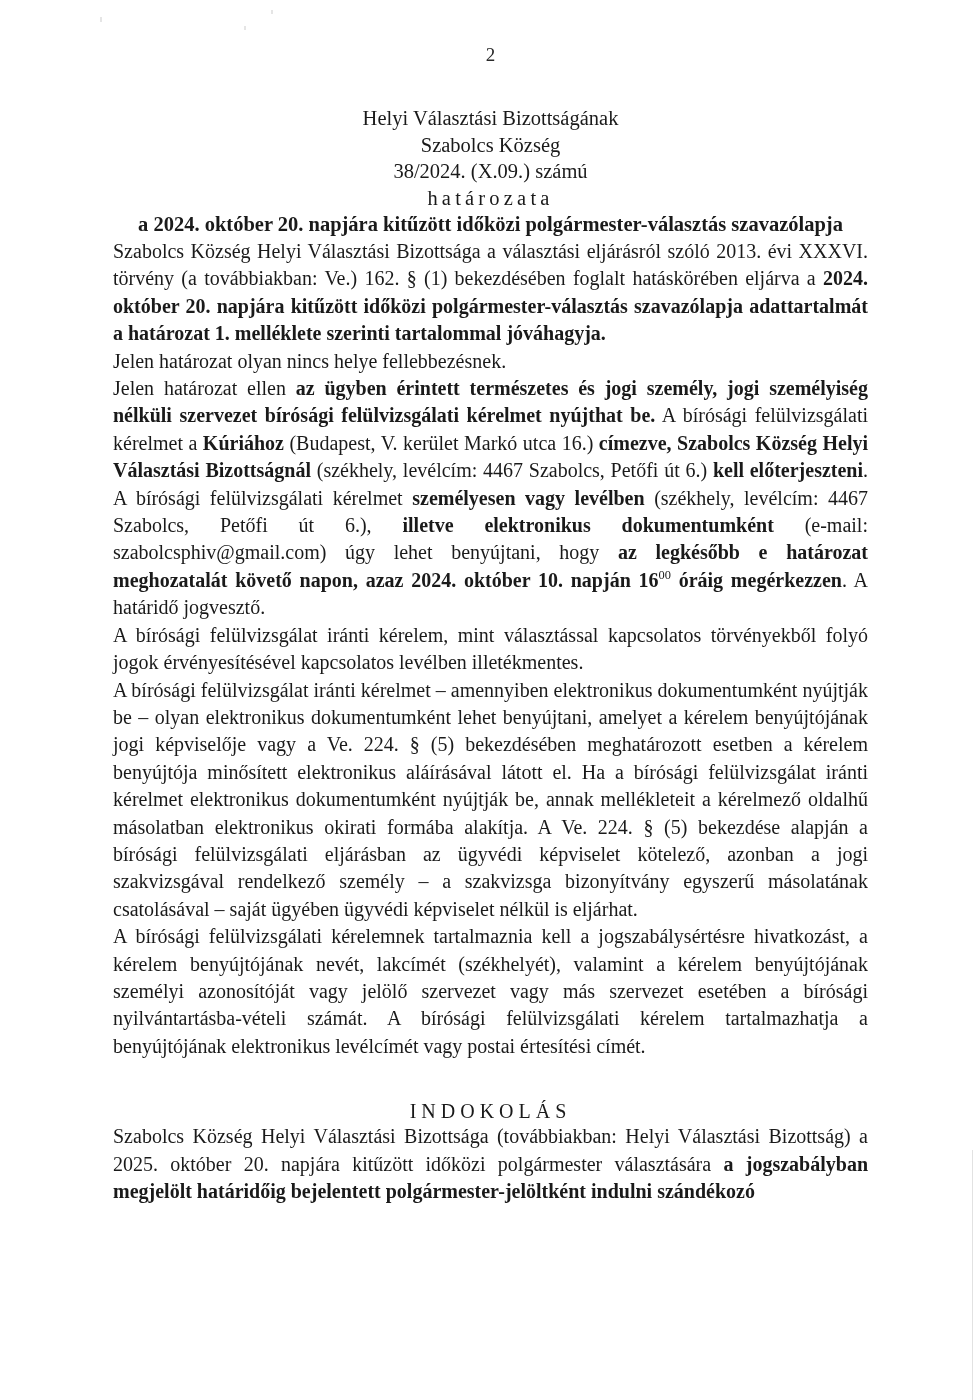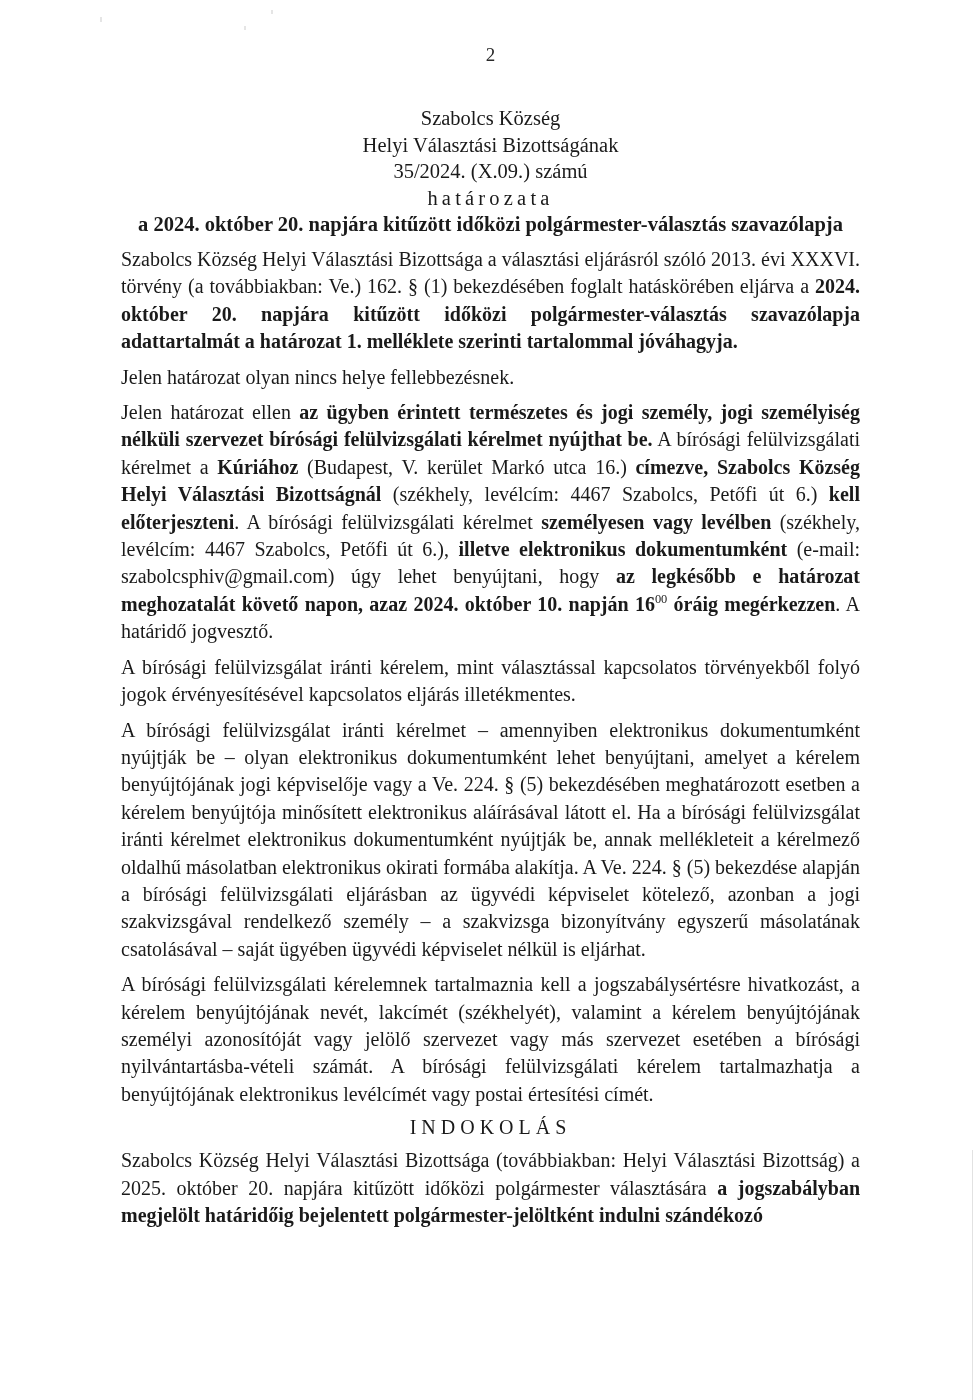--- a/index.html
+++ b/index.html
@@ -58,31 +58,32 @@
   .subject {
     text-align: center;
     font-weight: bold;
     font-size: 20.5px;
     line-height: 27px;
   }
   p.body {
     font-size: 20px;
     line-height: 27.4px;
     text-align: justify;
-    margin: 8px;
+    margin: 0;
     text-justify: inter-word;
   }
   .gap-lg { margin-top: 38px; }
   .gap-md { margin-top: 30px; }
   .gap-sm { margin-top: 26px; }
   b, strong { font-weight: bold; }
   .section-heading {
     text-align: center;
     font-size: 20px;
     letter-spacing: 5px;
+    margin-top: 40px;
     margin-bottom: 0;
     font-weight: normal;
   }
   sup {
     font-size: .62em;
     vertical-align: super;
     line-height: 0;
     font-weight: normal;
   }
 </style>
@@ -94,37 +95,37 @@
   <div class="speck" style="left:100px;top:17px;"></div>
   <div class="speck" style="left:271px;top:10px;height:4px;"></div>
   <div class="speck" style="left:244px;top:26px;height:4px;"></div>
   <div class="scan-edge"></div>
 
   <div class="content">
 
     <div class="page-number">2</div>
 
     <div class="title-block">
+      <div>Helyi Választási Bizottságának</div>
       <div>Szabolcs Község</div>
-      <div>Helyi Választási Bizottságának</div>
-      <div>35/2024. (X.09.) számú</div>
+      <div>38/2024. (X.09.) számú</div>
       <div class="spaced">határozata</div>
     </div>
 
     <div class="subject">
       <div>a 2024. október 20. napjára kitűzött időközi polgármester-választás szavazólapja</div>
     </div>
 
     <p class="body gap-lg"><span>Szabolcs Község Helyi Választási Bizottsága a választási eljárásról szóló 2013. évi XXXVI. törvény (a továbbiakban: Ve.) 162. § (1) bekezdésében foglalt hatáskörében eljárva a </span><b>2024. október 20. napjára kitűzött időközi polgármester-választás szavazólapja adattartalmát a határozat 1. melléklete szerinti tartalommal jóváhagyja.</b></p>
 
     <p class="body gap-md">Jelen határozat olyan nincs helye fellebbezésnek.</p>
 
     <p class="body gap-md"><span>Jelen határozat ellen </span><b>az ügyben érintett természetes és jogi személy, jogi személyiség nélküli szervezet bírósági felülvizsgálati kérelmet nyújthat be.</b><span> A bírósági felülvizsgálati kérelmet a </span><b>Kúriához</b><span> (Budapest, V. kerület Markó utca 16.) </span><b>címezve, Szabolcs Község Helyi Választási Bizottságnál</b><span> (székhely, levélcím: 4467 Szabolcs, Petőfi út 6.) </span><b>kell előterjeszteni</b><span>. A bírósági felülvizsgálati kérelmet </span><b>személyesen vagy levélben</b><span> (székhely, levélcím: 4467 Szabolcs, Petőfi út 6.), </span><b>illetve elektronikus dokumentumként</b><span> (e-mail: szabolcsphiv@gmail.com) úgy lehet benyújtani, hogy </span><b>az legkésőbb e határozat meghozatalát követő napon, azaz 2024. október 10. napján 16</b><b><sup>00</sup></b><b> óráig megérkezzen</b><span>. A határidő jogvesztő.</span></p>
 
-    <p class="body gap-md">A bírósági felülvizsgálat iránti kérelem, mint választással kapcsolatos törvényekből folyó jogok érvényesítésével kapcsolatos eljárás illetékmentes.</p>
+    <p class="body gap-md">A bírósági felülvizsgálat iránti kérelem, mint választással kapcsolatos törvényekből folyó jogok érvényesítésével kapcsolatos levélben illetékmentes.</p>
 
     <p class="body gap-md">A bírósági felülvizsgálat iránti kérelmet – amennyiben elektronikus dokumentumként nyújtják be – olyan elektronikus dokumentumként lehet benyújtani, amelyet a kérelem benyújtójának jogi képviselője vagy a Ve. 224. § (5) bekezdésében meghatározott esetben a kérelem benyújtója minősített elektronikus aláírásával látott el. Ha a bírósági felülvizsgálat iránti kérelmet elektronikus dokumentumként nyújtják be, annak mellékleteit a kérelmező oldalhű másolatban elektronikus okirati formába alakítja. A Ve. 224. § (5) bekezdése alapján a bírósági felülvizsgálati eljárásban az ügyvédi képviselet kötelező, azonban a jogi szakvizsgával rendelkező személy – a szakvizsga bizonyítvány egyszerű másolatának csatolásával – saját ügyében ügyvédi képviselet nélkül is eljárhat.</p>
 
     <p class="body gap-md">A bírósági felülvizsgálati kérelemnek tartalmaznia kell a jogszabálysértésre hivatkozást, a kérelem benyújtójának nevét, lakcímét (székhelyét), valamint a kérelem benyújtójának személyi azonosítóját vagy jelölő szervezet vagy más szervezet esetében a bírósági nyilvántartásba-vételi számát. A bírósági felülvizsgálati kérelem tartalmazhatja a benyújtójának elektronikus levélcímét vagy postai értesítési címét.</p>
 
     <div class="section-heading">INDOKOLÁS</div>
 
     <p class="body gap-sm"><span>Szabolcs Község Helyi Választási Bizottsága (továbbiakban: Helyi Választási Bizottság) a 2025. október 20. napjára kitűzött időközi polgármester választására </span><b>a jogszabályban megjelölt határidőig bejelentett polgármester-jelöltként indulni szándékozó</b></p>
 
   </div>

